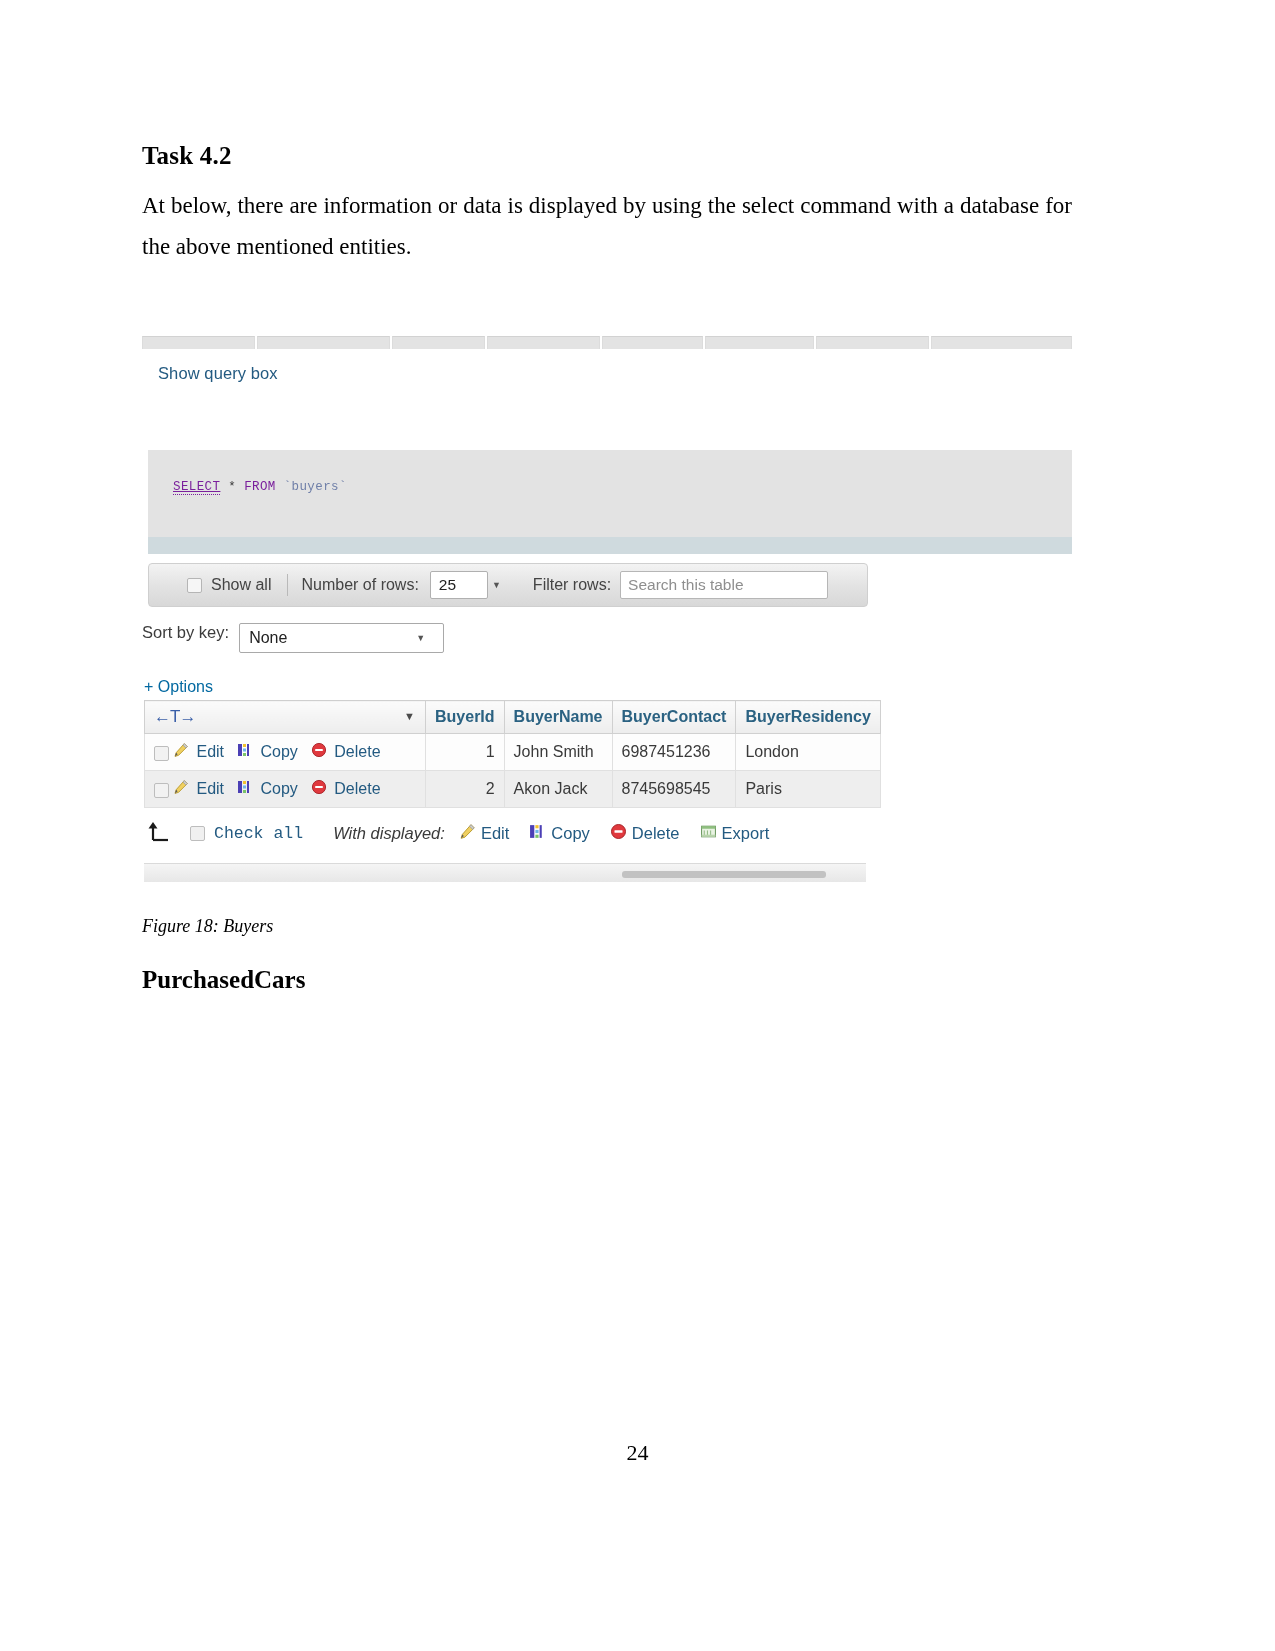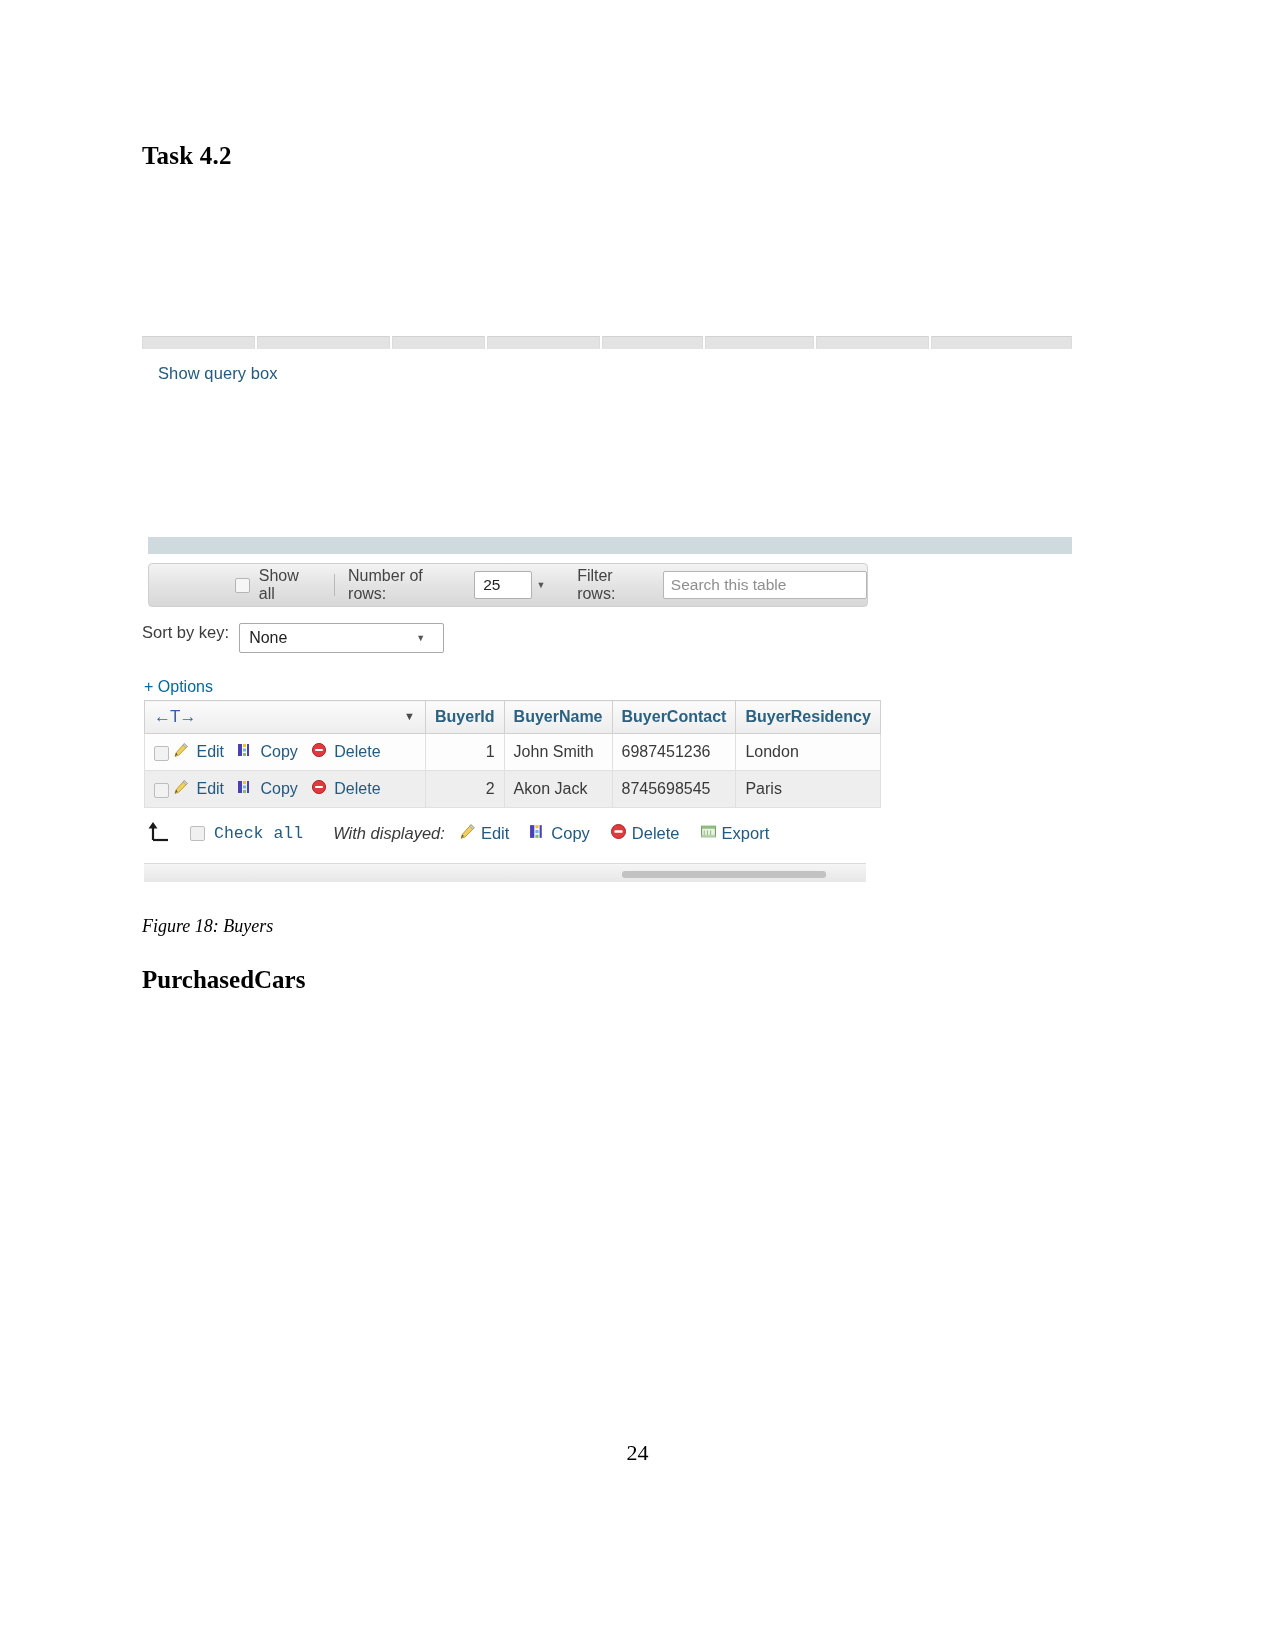--- a/index.html
+++ b/index.html
@@ -194,21 +194,20 @@
     width: 720px;
     height: 44px;
     background: linear-gradient(180deg,#f3f3f3 0%,#e2e2e2 55%,#d8d8d8 100%);
     border: 1px solid #cfcfcf;
     border-radius: 4px;
     box-sizing: border-box;
     display: flex;
     align-items: center;
     font-size: 16px;
     color: #3c3c3c;
-    padding-left: 48px;
   }
   .cb-check {
     width: 13px; height: 13px;
     border: 1px solid #b5b5b5;
     background: #f6f6f6;
     margin-left: 38px;
     margin-right: 9px;
     display: inline-block;
     border-radius: 2px;
   }
@@ -390,39 +389,45 @@
     border-radius: 3px;
   }
 </style>
 </head>
 <body>
 
 <div class="page">
 
   <div class="doc-heading">Task 4.2</div>
 
+  <div class="doc-para">At below, there are information or data is displayed by using the select command with a database for the above mentioned entities.</div>
 
   <div class="sub-heading-buyers">Buyers</div>
 
   <div class="shot">
 
     <div class="tabstrip">
       <div class="tab"></div>
       <div class="tab"></div>
       <div class="tab"></div>
       <div class="tab"></div>
       <div class="tab"></div>
       <div class="tab"></div>
       <div class="tab"></div>
       <div class="tab"></div>
     </div>
 
     <div class="show-query">Show query box</div>
 
 
+    <div class="sql-panel">
+      <div class="sql-line">
+        <span class="kw-select">SELECT</span><span class="sql-star">&nbsp;</span><span class="sql-star">*</span><span>&nbsp;</span><span class="kw-from">FROM</span><span>&nbsp;</span><span class="tbl-name">`buyers`</span>
+      </div>
+    </div>
     <div class="sql-foot"></div>
 
     <div class="control-bar">
       <span class="cb-check"></span>
       <span class="cb-label">Show all</span>
       <span class="cb-sep"></span>
       <span class="cb-label">Number of rows:</span>
       <span class="rows-select">
         <span>25</span>
         <span class="caret">▼</span>

